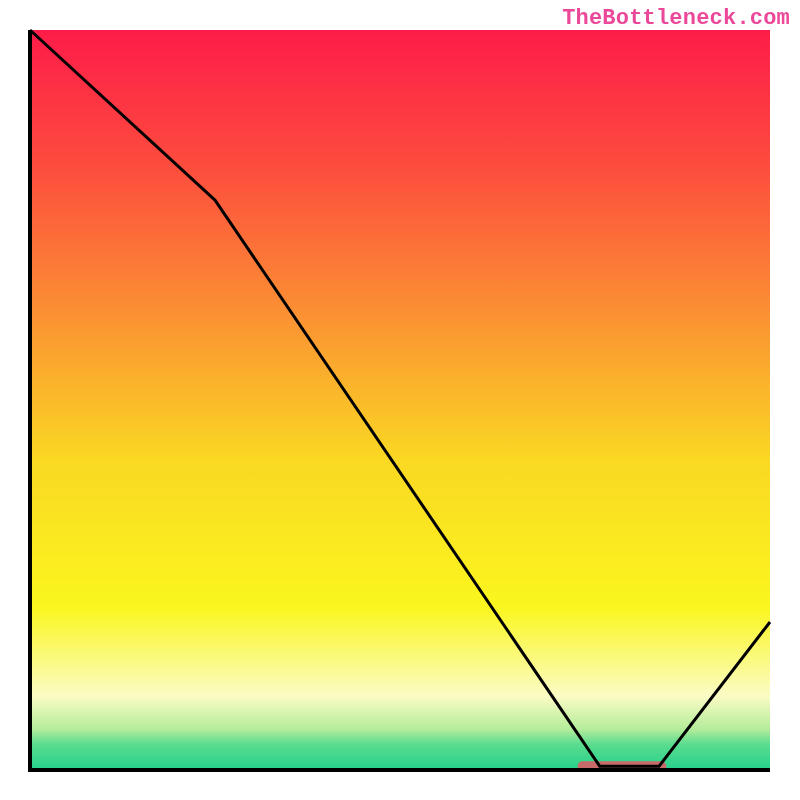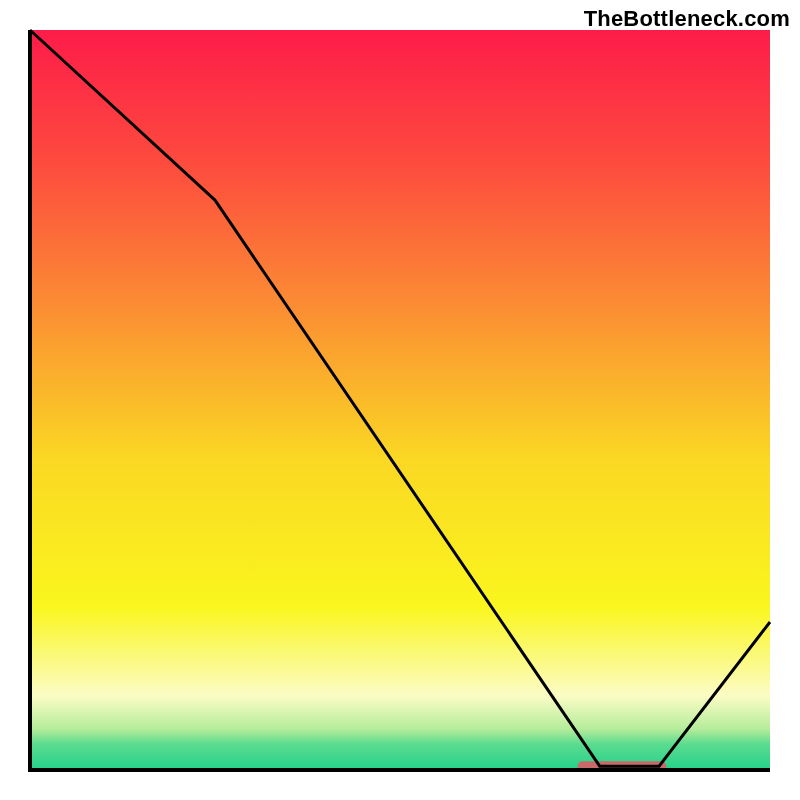--- a/index.html
+++ b/index.html
@@ -15,22 +15,23 @@
     position: relative;
     width: 800px;
     height: 800px;
   }
   .watermark {
     position: absolute;
     top: 6px;
     right: 10px;
     font-size: 22px;
     font-weight: 600;
-    color: #000000;
+    color: #ec4899;
     letter-spacing: 0.2px;
+    font-family: Liberation Mono, monospace;
   }
   svg {
     position: absolute;
     top: 0;
     left: 0;
   }
 </style>
 </head>
 <body>
 <div class="wrap">

